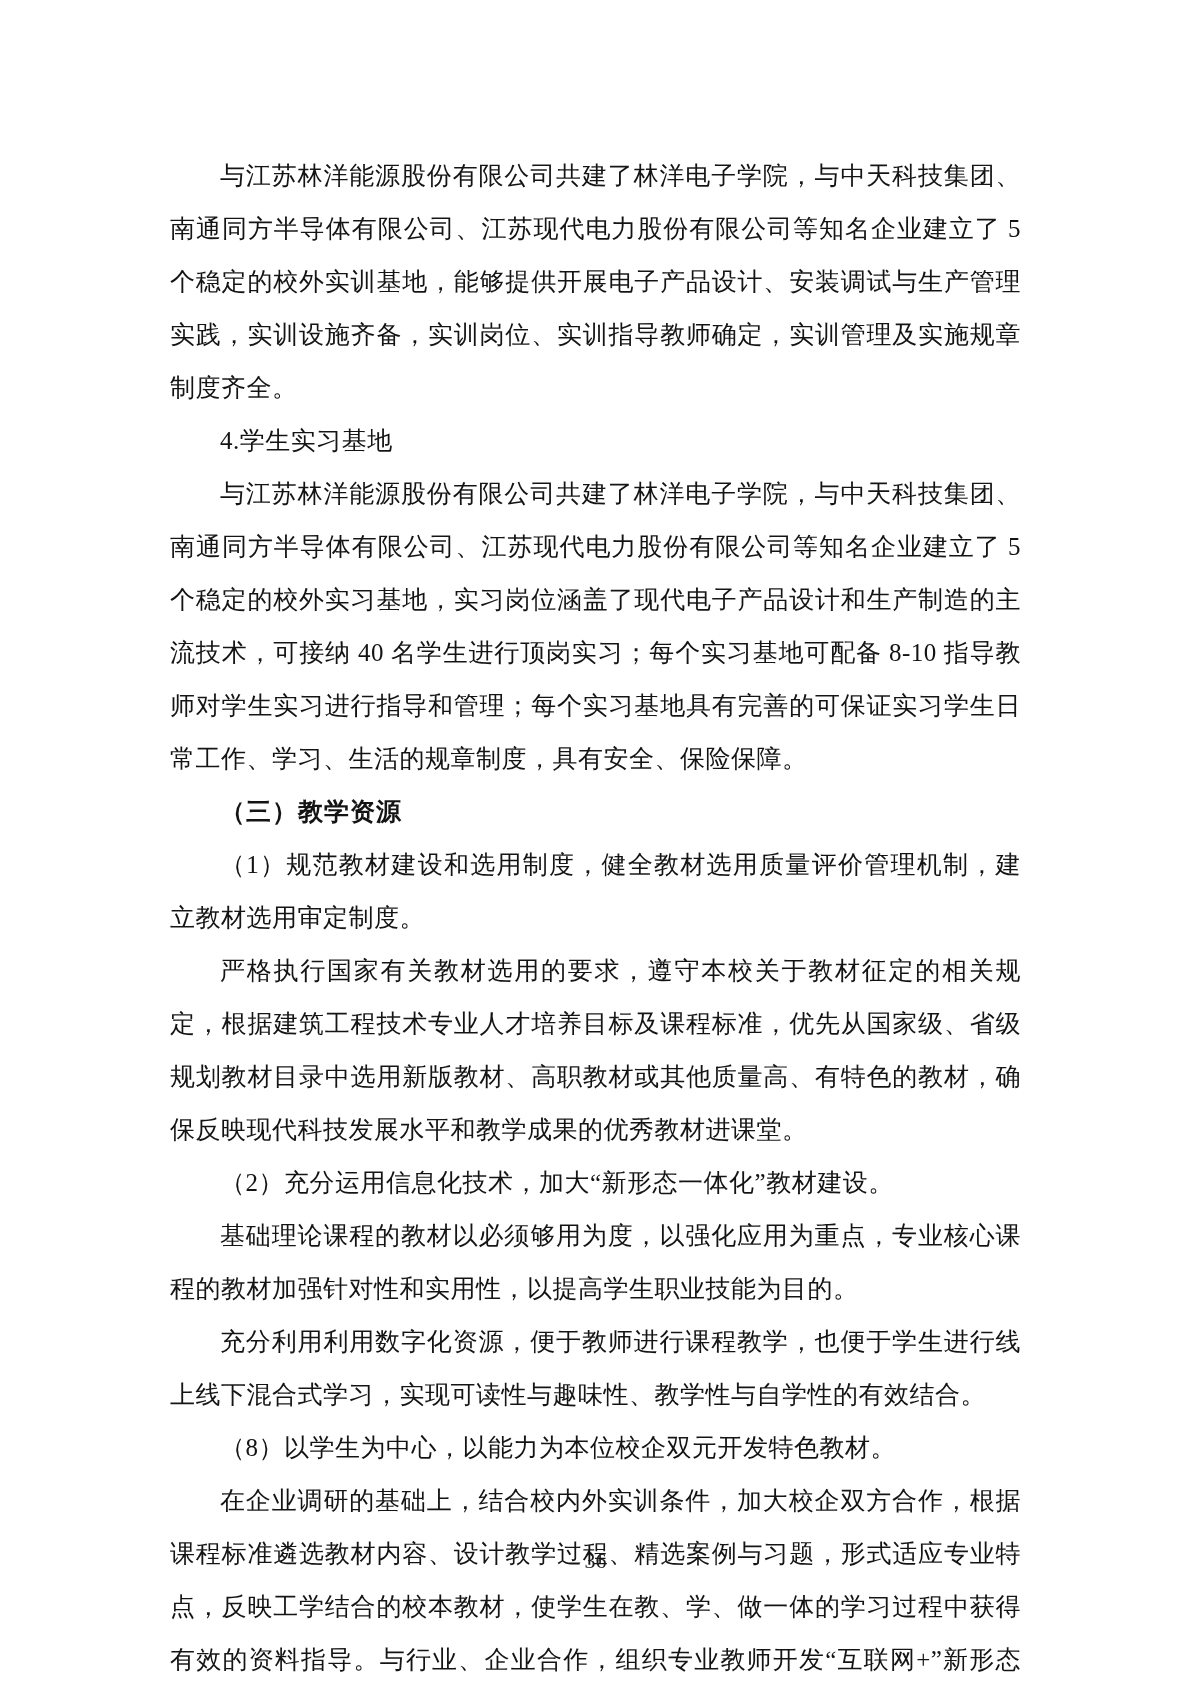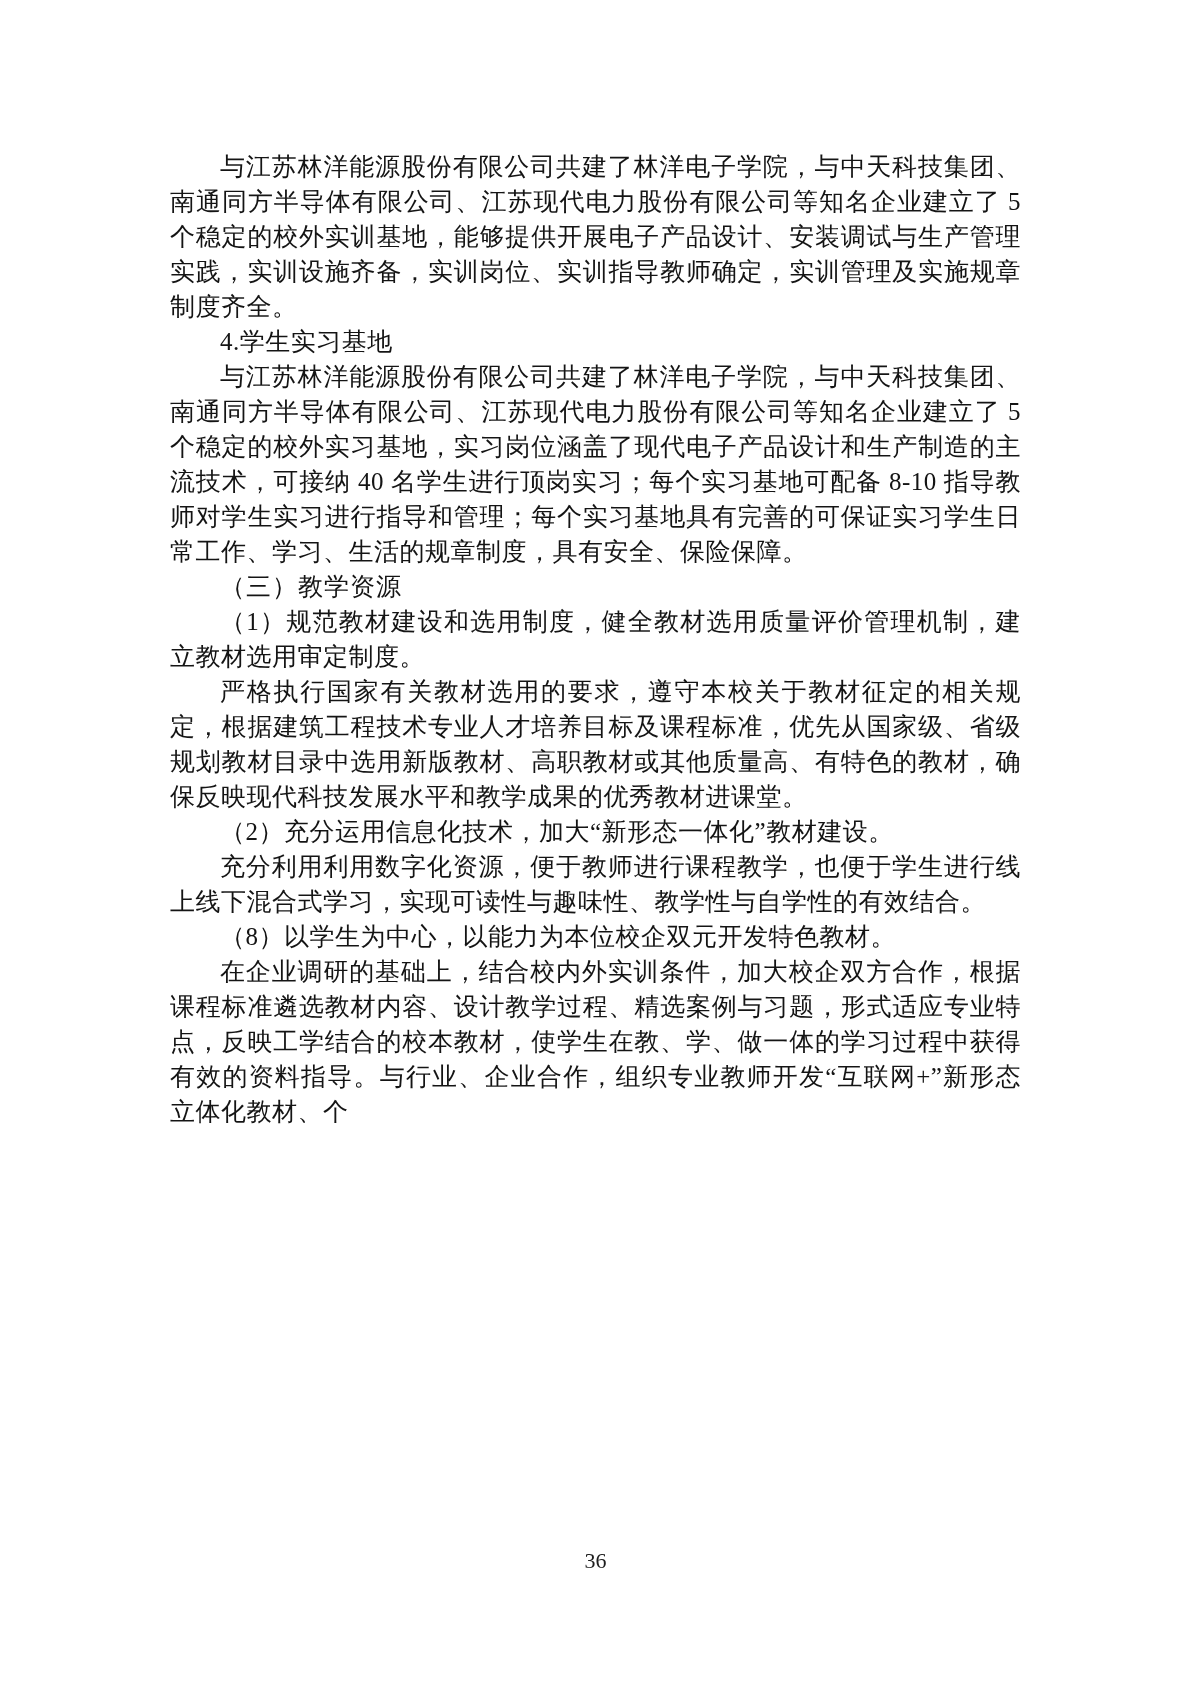--- a/index.html
+++ b/index.html
@@ -20,29 +20,29 @@
     position: absolute;
     left: 170px;
     top: 149px;
     width: 851px;
     color: #141414;
   }
   .para {
     margin: 0;
     padding: 0;
     font-size: 25px;
-    line-height: 35px;
+    line-height: 53px;
     text-align: justify;
     text-indent: 2em;
     letter-spacing: 0.5px;
     word-break: break-all;
   }
   .para.heading {
     font-family: "Liberation Sans", "DejaVu Sans", sans-serif;
-    font-weight: 400;
+    font-weight: 700;
     letter-spacing: 1px;
   }
   .page-number {
     position: absolute;
     left: 0;
     top: 1548px;
     width: 100%;
     text-align: center;
     font-size: 22px;
     color: #1d1d1d;
@@ -54,18 +54,19 @@
 
 <div class="page">
   <div class="content">
       <p class="para body">与江苏林洋能源股份有限公司共建了林洋电子学院，与中天科技集团、南通同方半导体有限公司、江苏现代电力股份有限公司等知名企业建立了 5 个稳定的校外实训基地，能够提供开展电子产品设计、安装调试与生产管理实践，实训设施齐备，实训岗位、实训指导教师确定，实训管理及实施规章制度齐全。</p>
       <p class="para body">4.学生实习基地</p>
       <p class="para body">与江苏林洋能源股份有限公司共建了林洋电子学院，与中天科技集团、南通同方半导体有限公司、江苏现代电力股份有限公司等知名企业建立了 5 个稳定的校外实习基地，实习岗位涵盖了现代电子产品设计和生产制造的主流技术，可接纳 40 名学生进行顶岗实习；每个实习基地可配备 8-10 指导教师对学生实习进行指导和管理；每个实习基地具有完善的可保证实习学生日常工作、学习、生活的规章制度，具有安全、保险保障。</p>
       <p class="para heading">（三）教学资源</p>
       <p class="para body">（1）规范教材建设和选用制度，健全教材选用质量评价管理机制，建立教材选用审定制度。</p>
       <p class="para body">严格执行国家有关教材选用的要求，遵守本校关于教材征定的相关规定，根据建筑工程技术专业人才培养目标及课程标准，优先从国家级、省级规划教材目录中选用新版教材、高职教材或其他质量高、有特色的教材，确保反映现代科技发展水平和教学成果的优秀教材进课堂。</p>
       <p class="para body">（2）充分运用信息化技术，加大“新形态一体化”教材建设。</p>
+      <p class="para body">基础理论课程的教材以必须够用为度，以强化应用为重点，专业核心课程的教材加强针对性和实用性，以提高学生职业技能为目的。</p>
       <p class="para body">充分利用利用数字化资源，便于教师进行课程教学，也便于学生进行线上线下混合式学习，实现可读性与趣味性、教学性与自学性的有效结合。</p>
       <p class="para body">（8）以学生为中心，以能力为本位校企双元开发特色教材。</p>
       <p class="para body">在企业调研的基础上，结合校内外实训条件，加大校企双方合作，根据课程标准遴选教材内容、设计教学过程、精选案例与习题，形式适应专业特点，反映工学结合的校本教材，使学生在教、学、做一体的学习过程中获得有效的资料指导。与行业、企业合作，组织专业教师开发“互联网+”新形态立体化教材、个</p>
     </div>
   <div class="page-number">36</div>
 </div>
 
 </body></html>

